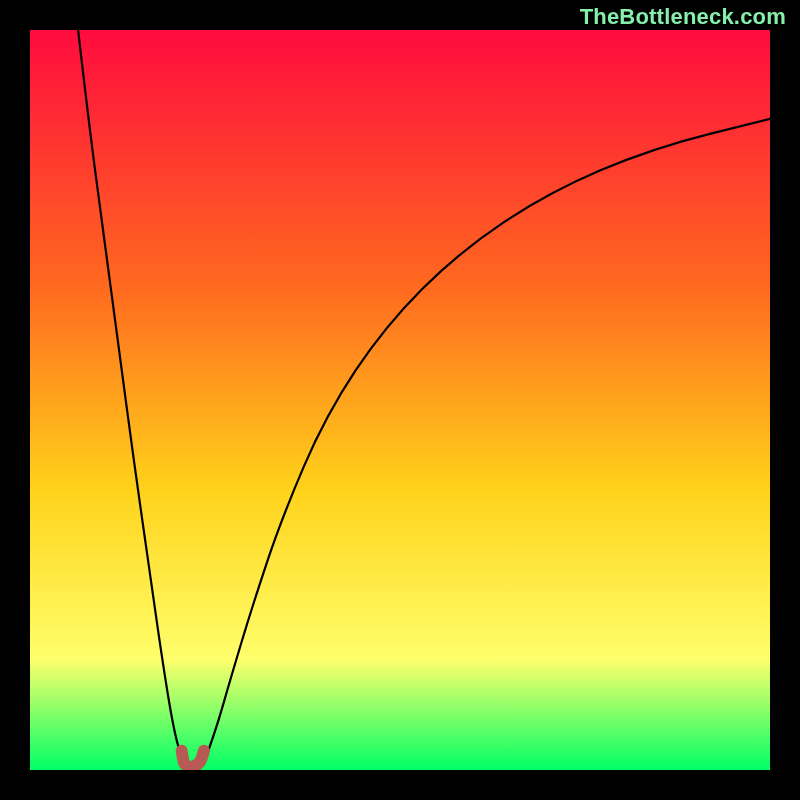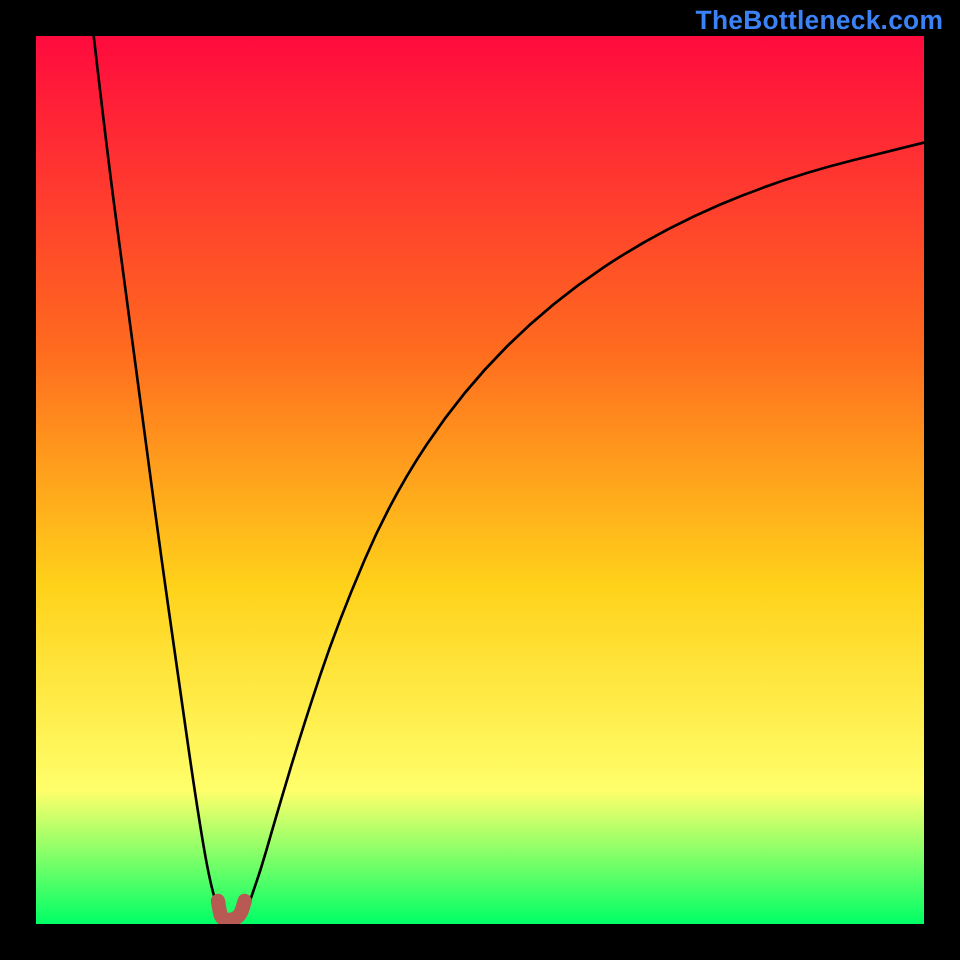--- a/index.html
+++ b/index.html
@@ -30,21 +30,21 @@
     width: 740px;
     height: 740px;
   }
   .watermark {
     position: absolute;
     top: 4px;
     right: 14px;
     font-family: Arial, Helvetica, sans-serif;
     font-size: 22px;
     font-weight: 600;
-    color: #3b82f6;
+    color: #86efac;
     letter-spacing: 0.2px;
     user-select: none;
   }
 </style>
 </head>
 <body>
 
 <div class="frame">
 
   <div class="plot">

